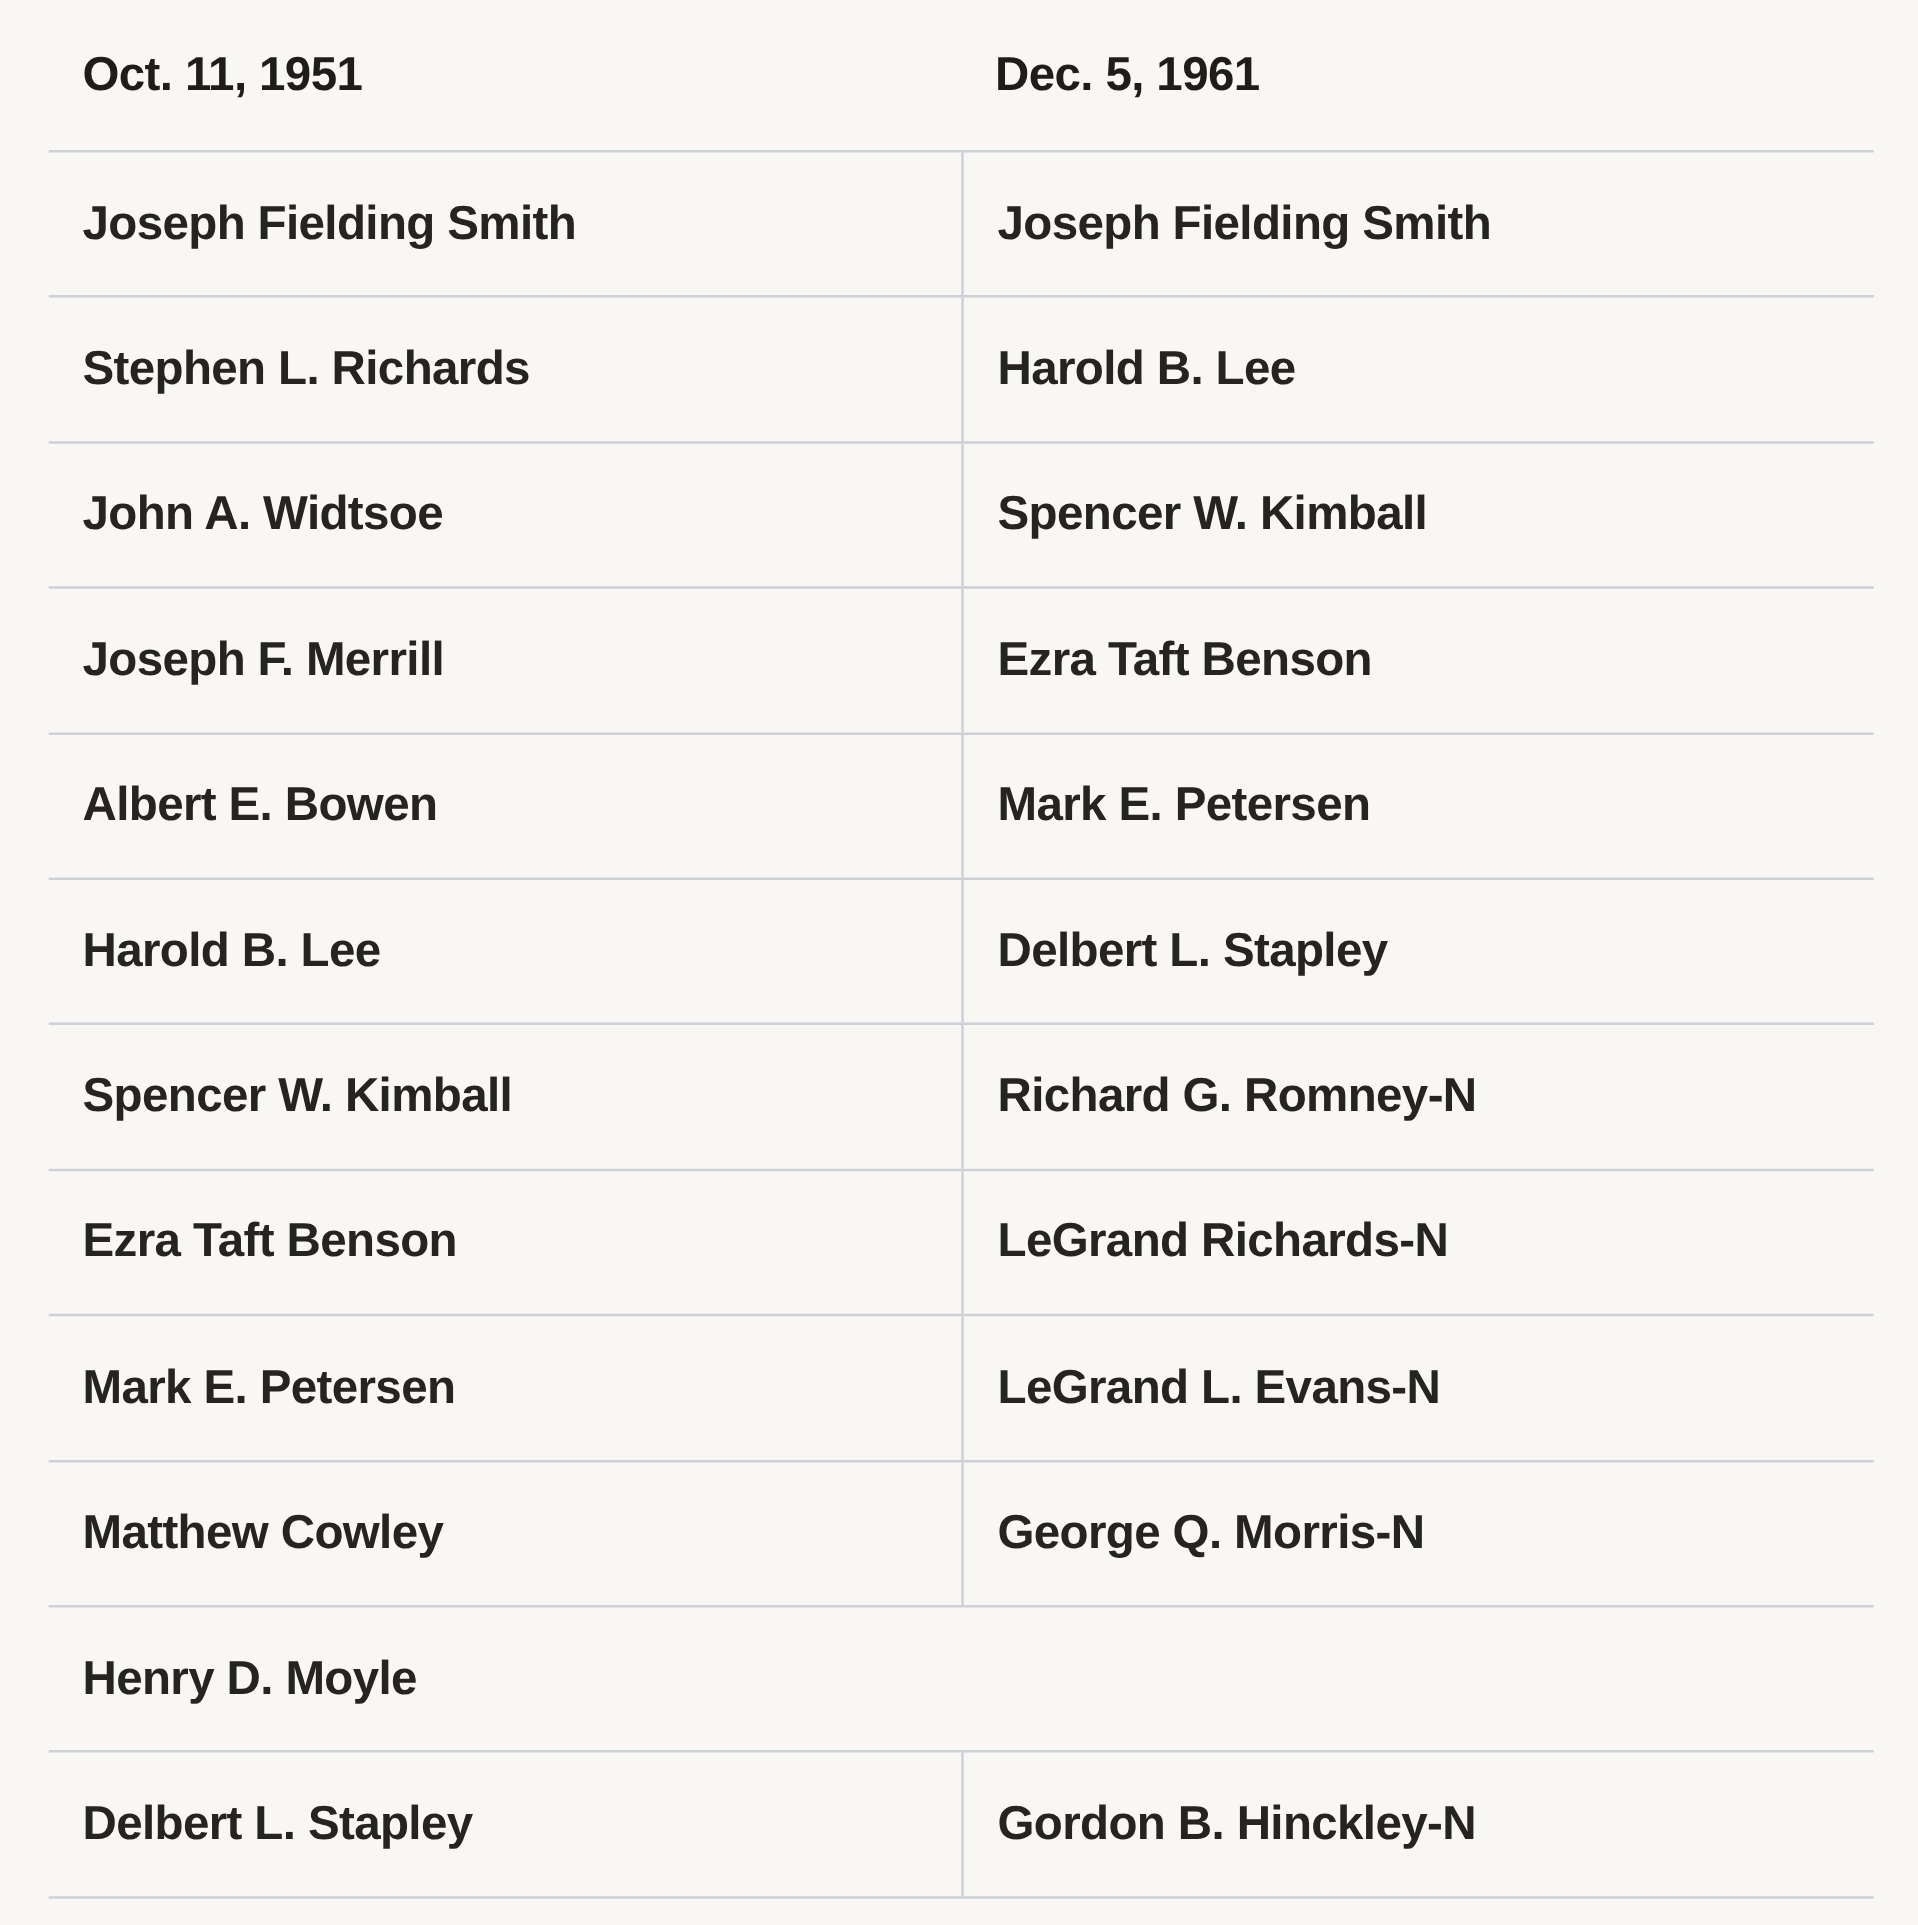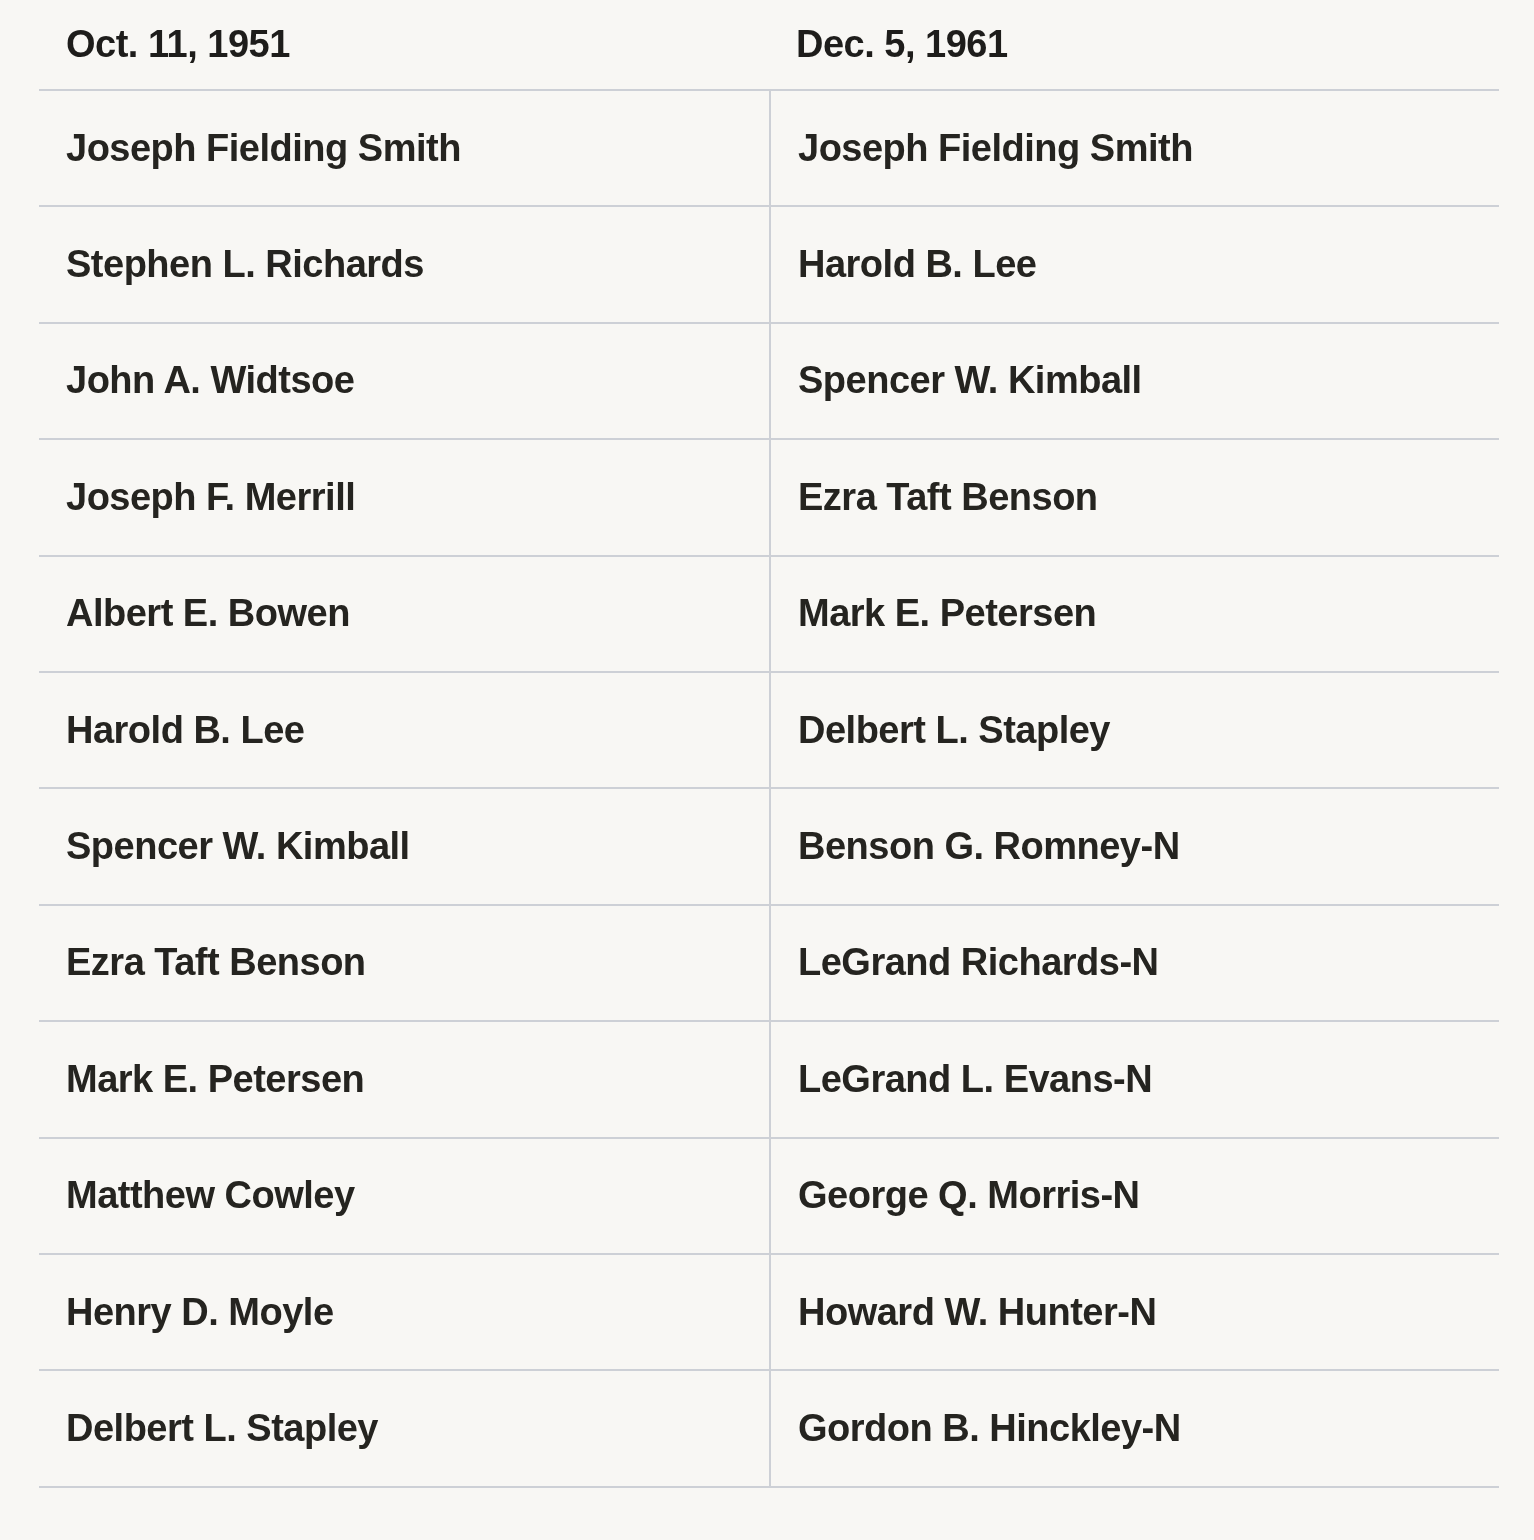--- a/index.html
+++ b/index.html
@@ -16,21 +16,21 @@
     overflow: hidden;
   }
   .roster-table {
     position: absolute;
     left: 39px;
     top: 0;
     width: 1460px;
   }
   .header-row {
     display: flex;
-    height: 89px;
+    height: 120px;
   }
   .header-cell {
     width: 50%;
     box-sizing: border-box;
     display: flex;
     align-items: center;
     padding-left: 27px;
     font-size: 38px;
     font-weight: 700;
     color: #1e1d1b;
@@ -91,37 +91,36 @@
     <div class="body-row">
       <div class="name-cell left">Albert E. Bowen</div>
       <div class="name-cell right">Mark E. Petersen</div>
     </div>
     <div class="body-row">
       <div class="name-cell left">Harold B. Lee</div>
       <div class="name-cell right">Delbert L. Stapley</div>
     </div>
     <div class="body-row">
       <div class="name-cell left">Spencer W. Kimball</div>
-      <div class="name-cell right">Benson G. Romney-N</div>
+      <div class="name-cell right">Richard G. Romney-N</div>
     </div>
     <div class="body-row">
       <div class="name-cell left">Ezra Taft Benson</div>
       <div class="name-cell right">LeGrand Richards-N</div>
     </div>
     <div class="body-row">
       <div class="name-cell left">Mark E. Petersen</div>
       <div class="name-cell right">LeGrand L. Evans-N</div>
     </div>
     <div class="body-row">
       <div class="name-cell left">Matthew Cowley</div>
       <div class="name-cell right">George Q. Morris-N</div>
     </div>
     <div class="body-row">
       <div class="name-cell left">Henry D. Moyle</div>
-      <div class="name-cell right">Howard W. Hunter-N</div>
     </div>
     <div class="body-row">
       <div class="name-cell left">Delbert L. Stapley</div>
       <div class="name-cell right">Gordon B. Hinckley-N</div>
     </div>
 
   </div>
 </div>
 
 </body></html>

